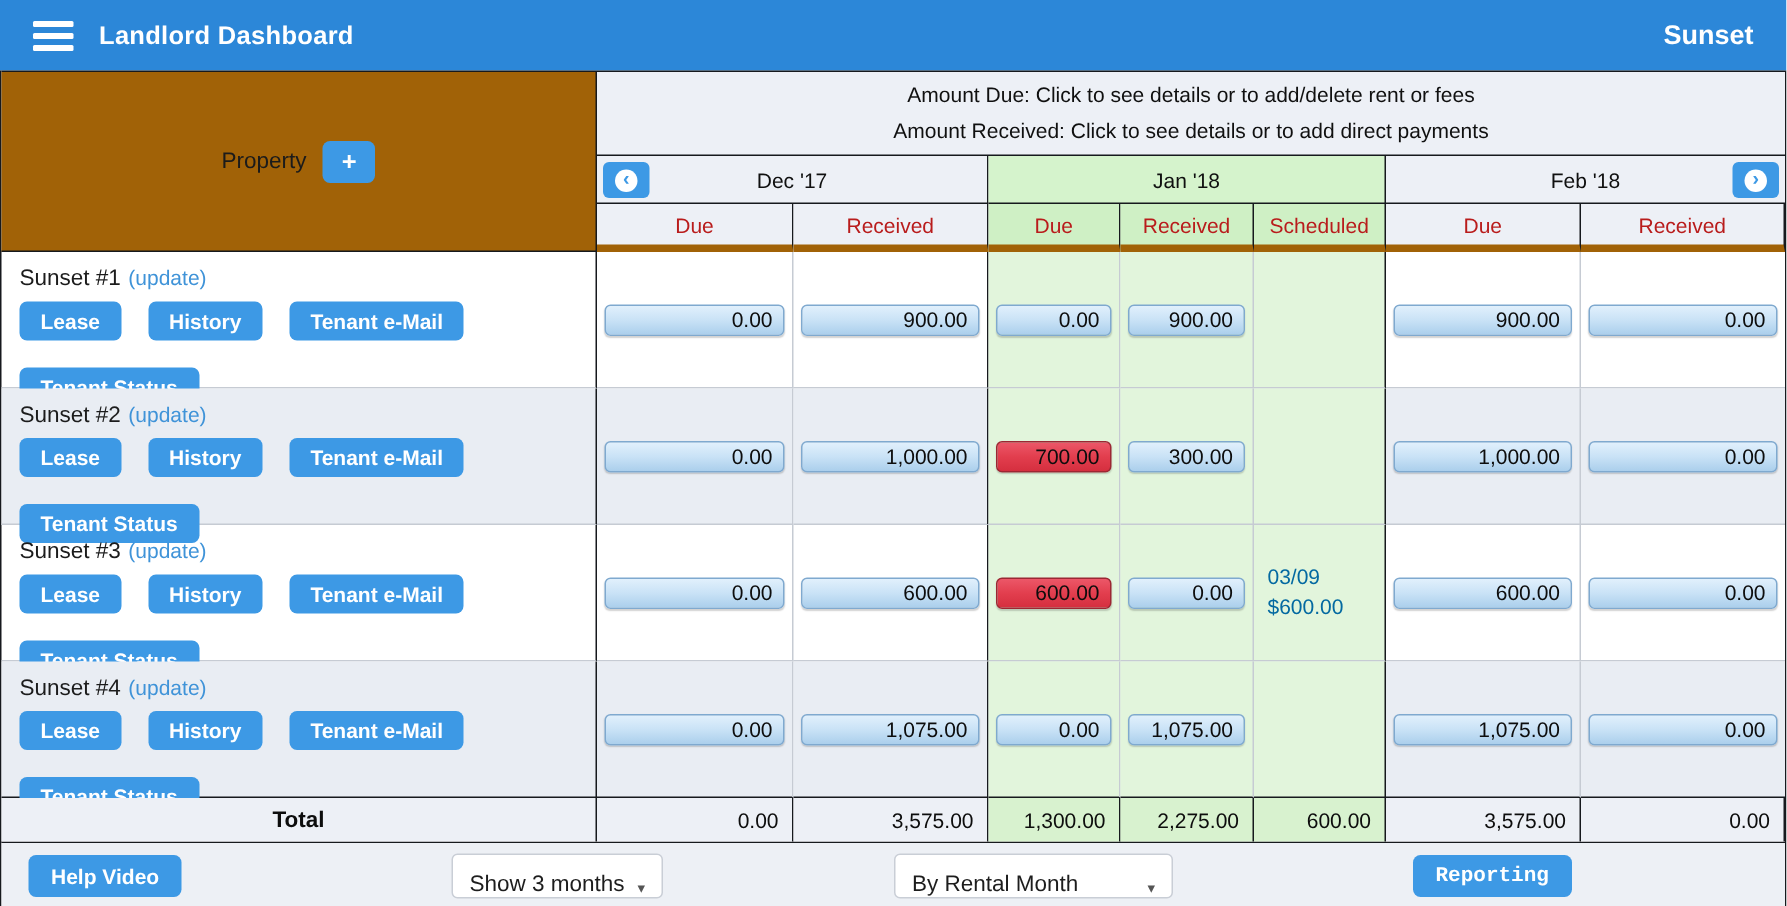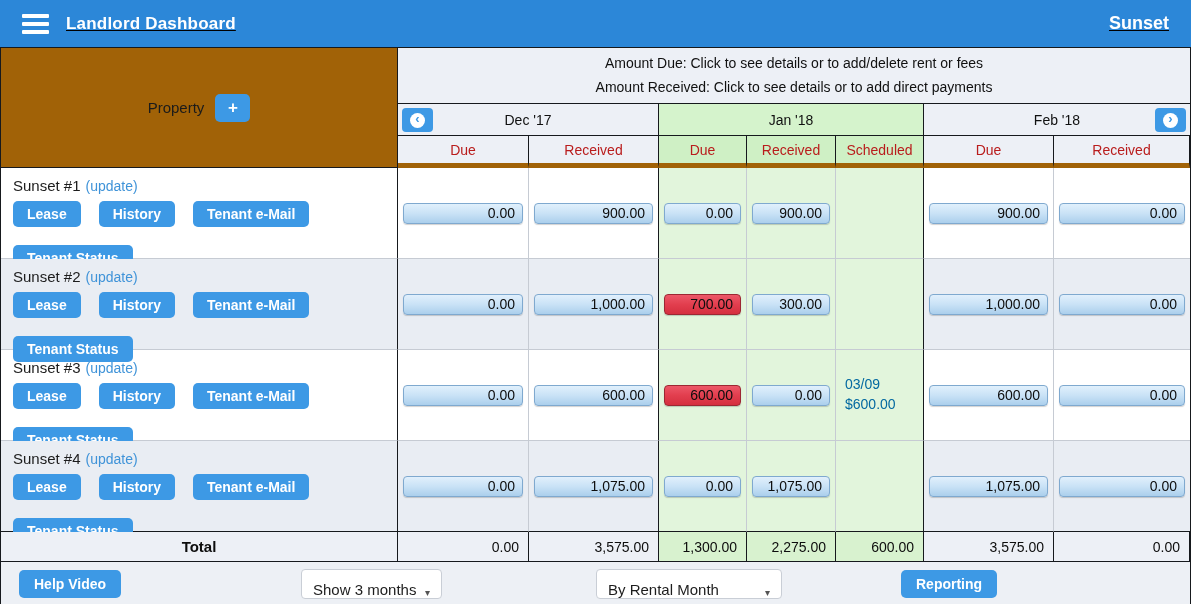--- a/index.html
+++ b/index.html
@@ -1,19 +1,19 @@
 <!DOCTYPE html>
 <html><head>
 <meta charset="utf-8">
 <style>
   html,body { margin:0; padding:0; background:#fff; }
   body { width:1191px; font-family:"Liberation Sans", sans-serif; -webkit-font-smoothing:antialiased; }
 
   
-  .topbar { height:47px; background:#2c87d8; display:flex; align-items:center; padding:0 22px; box-sizing:border-box;text-decoration:underline; }
+  .topbar { height:47px; background:#2c87d8; display:flex; align-items:center; padding:0 22px; box-sizing:border-box; }
   .hamburger { width:27px; display:flex; flex-direction:column; gap:4px; cursor:pointer; }
   .hamburger span { height:4px; background:#fff; border-radius:1px; }
   .app-title { color:#fff; font-size:17px; font-weight:bold; margin-left:17px; letter-spacing:.2px; }
   .logout { margin-left:auto; color:#fff; font-size:18px; font-weight:bold; cursor:pointer; }
 
   
   .page { border-left:1px solid #16191d; border-right:1px solid #16191d; border-bottom:1px solid #16191d; box-sizing:border-box; }
 
   
   .grid { display:grid; width:100%; box-sizing:border-box;
@@ -70,21 +70,21 @@
   .tcell { grid-row:8; background:#edf0f6; display:flex; align-items:center; font-size:14px; color:#0d0d0d;
            border-right:1px solid #16191d; border-bottom:none; }
   .tlabel { justify-content:center; font-weight:bold; font-size:15px; }
   .tval { justify-content:flex-end; padding-right:9px; }
   .green-t { background:#d8f2cf; }
 
   
   .footer { height:43px; background:#edf0f5; position:relative; }
   .footer-btn { position:absolute; top:8px; height:28px; padding:0 15px; font-size:14px; }
   .help-btn { left:18px; }
-  .reporting-btn { left:900px; }
+  .reporting-btn { left:941px;font-family:Liberation Mono, monospace; }
   .select { position:absolute; top:7px; height:30px; background:#fff; border:1px solid #c9ced6; border-radius:4px;
             box-sizing:border-box; display:flex; align-items:flex-end; justify-content:space-between; padding:0 11px;
             font-size:15px; color:#1d1d1d; cursor:pointer; }
   .sel-months { left:300px; width:141px; }
   .sel-mode { left:595px; width:186px; }
   .caret { font-size:10px; color:#555; margin-left:8px; }
 </style>
 </head>
 <body>
 

